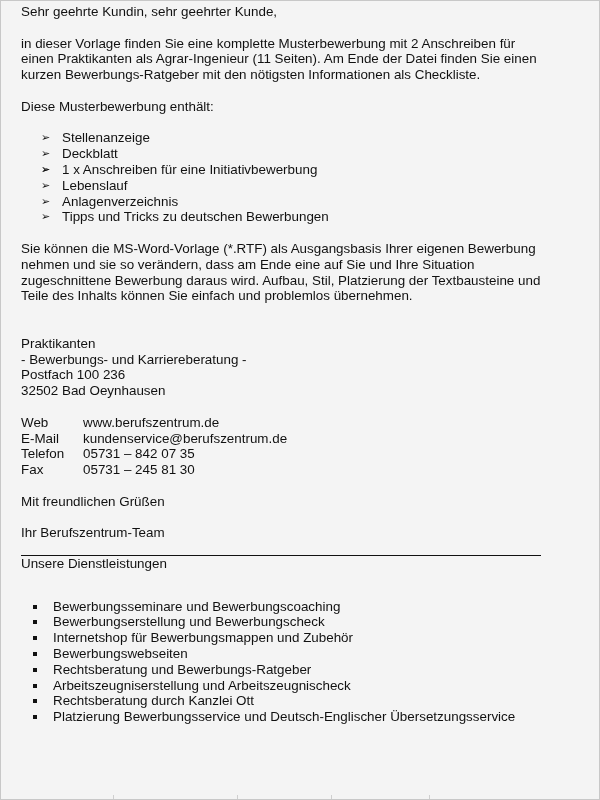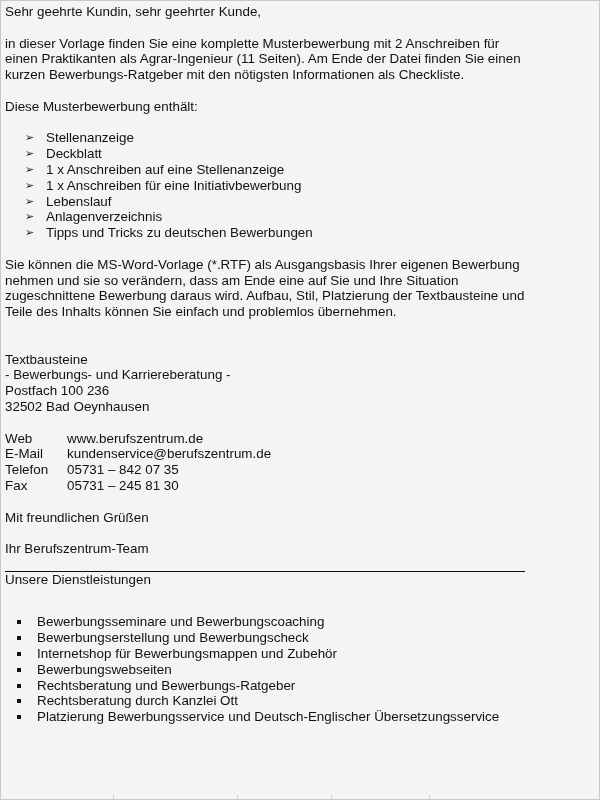--- a/index.html
+++ b/index.html
@@ -18,21 +18,21 @@
       height: 798px;
       border: 1px solid #c8c8c8;
       background: #f4f4f4;
       font-family: "Liberation Sans", sans-serif;
       font-size: 13.4px;
       line-height: 15.8px;
       color: #111;
     }
     .content {
       position: absolute;
-      left: 4px;
+      left: 20px;
       top: 3px;
       width: 530px;
     }
     p { margin: 0; }
     .gap { height: 15.8px; }
     b { font-weight: normal; }
     ul.arrow {
       list-style: none;
       margin: 0;
       padding: 0 0 0 20px;
@@ -103,35 +103,35 @@
 
     <p><span>in dieser Vorlage finden Sie eine komplette </span><b>Musterbewerbung</b><span> mit 2 Anschreiben für einen </span><b>Praktikanten als Agrar-Ingenieur (11 Seiten)</b><span>. Am Ende der Datei finden Sie einen kurzen Bewerbungs-Ratgeber mit den nötigsten Informationen als Checkliste.</span></p>
     <div class="gap"></div>
 
     <p>Diese Musterbewerbung enthält:</p>
     <div class="gap"></div>
 
     <ul class="arrow">
       <li><span class="bullet">➢</span><span>Stellenanzeige</span></li>
       <li><span class="bullet">➢</span><span>Deckblatt</span></li>
-      <li><span class="bullet">➢</span><span>1 x Anschreiben auf eine Stellenanzeige</span></li>
+      <li><span class="bullet">➢</span></li>
       <li><span class="bullet">➢</span><span>1 x Anschreiben für eine Initiativbewerbung</span></li>
       <li><span class="bullet">➢</span><span>Lebenslauf</span></li>
       <li><span class="bullet">➢</span><span>Anlagenverzeichnis</span></li>
       <li><span class="bullet">➢</span><span>Tipps und Tricks zu deutschen Bewerbungen</span></li>
     </ul>
     <div class="gap"></div>
 
     <p>Sie können die MS-Word-Vorlage (*.RTF) als Ausgangsbasis Ihrer eigenen Bewerbung nehmen und sie so verändern, dass am Ende eine auf Sie und Ihre Situation zugeschnittene Bewerbung daraus wird. Aufbau, Stil, Platzierung der Textbausteine und Teile des Inhalts können Sie einfach und problemlos übernehmen.</p>
     <div class="gap"></div>
 
     <div class="gap"></div>
 
     <div>
-      <p><b>Textbausteine</b></p>
+      <p><b>Praktikanten</b></p>
       <p>- Bewerbungs- und Karriereberatung -</p>
       <p>Postfach 100 236</p>
       <p>32502 Bad Oeynhausen</p>
     </div>
     <div class="gap"></div>
 
     <div>
       <div class="contact-row">
         <span class="label">Web</span>
         <span>www.berufszentrum.de</span>
@@ -159,21 +159,21 @@
     <div class="rule"></div>
     <p>Unsere Dienstleistungen</p>
     <div class="gap"></div>
 
     <ul class="square">
       <li><span class="sq"></span><span>Bewerbungsseminare und Bewerbungscoaching</span></li>
       <li><span class="sq"></span><span>Bewerbungserstellung und Bewerbungscheck</span></li>
       <li><span class="sq"></span><span>Internetshop für Bewerbungsmappen und Zubehör</span></li>
       <li><span class="sq"></span><span>Bewerbungswebseiten</span></li>
       <li><span class="sq"></span><span>Rechtsberatung und Bewerbungs-Ratgeber</span></li>
-      <li><span class="sq"></span></li>
+      <li><span class="sq"></span><span>Arbeitszeugniserstellung und Arbeitszeugnischeck</span></li>
       <li><span class="sq"></span><span>Rechtsberatung durch Kanzlei Ott</span></li>
       <li><span class="sq"></span><span>Platzierung Bewerbungsservice und Deutsch-Englischer Übersetzungsservice</span></li>
     </ul>
   </div>
 
   <div class="bottom-ticks">
     <span class="tick" style="left:112px"></span>
     <span class="tick" style="left:236px"></span>
     <span class="tick" style="left:330px"></span>
     <span class="tick" style="left:428px"></span>

